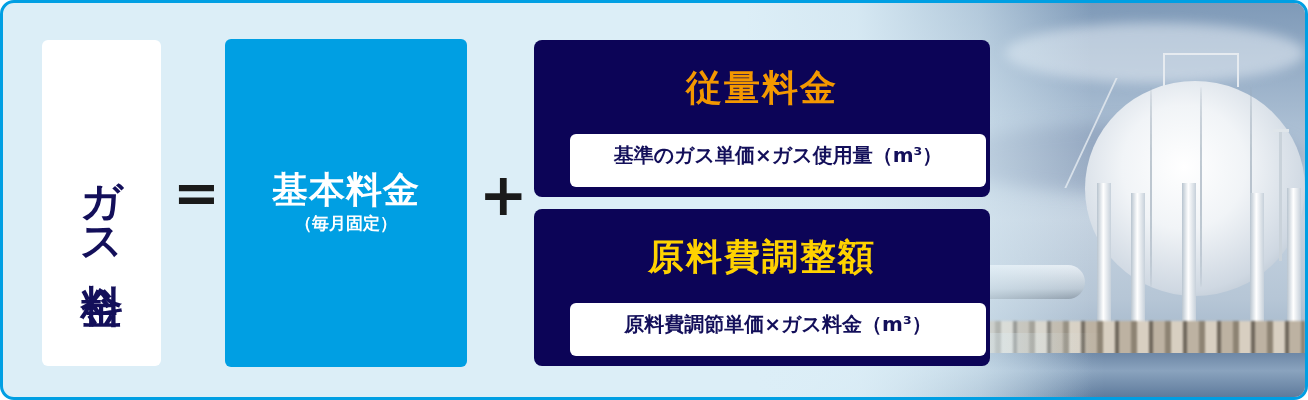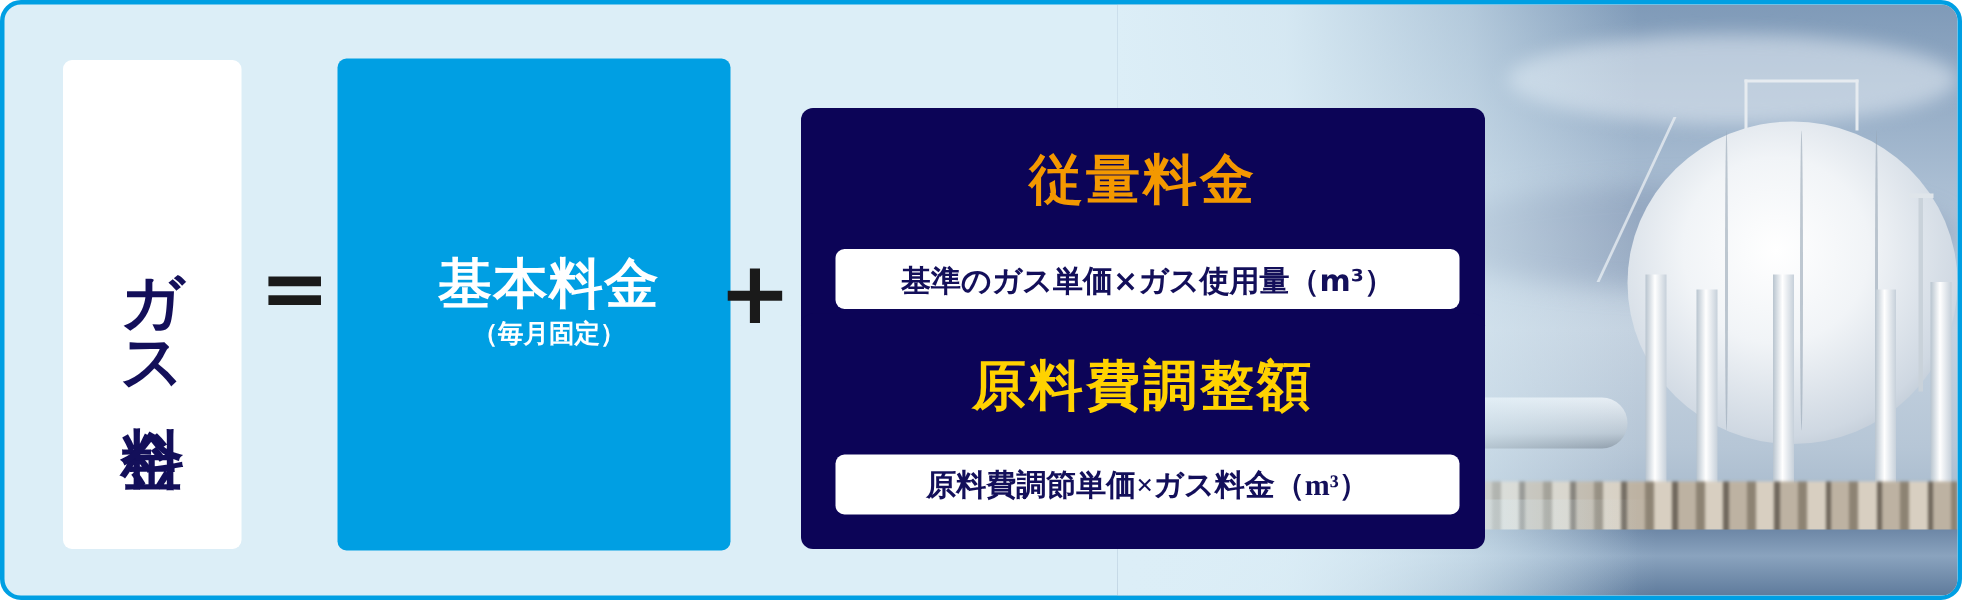--- a/index.html
+++ b/index.html
@@ -44,36 +44,36 @@
       writing-mode: vertical-rl; text-orientation: upright;
       font-size: 42px; font-weight: bold; color: #130f5a; letter-spacing: 2px;
     }
     .op { position:absolute; font-weight:bold; color:#1a1a1a; }
     .op-eq { left:170px; top:160px; font-size:56px; line-height:60px; }
     .op-plus { left:476px; top:162px; font-size:58px; line-height:60px; }
 
     .basic-box {
       position:absolute; left:222px; top:36px; width:242px; height:328px;
       background:#009fe3; border-radius:6px; color:#ffffff;
-      display:flex; flex-direction:column; align-items:center; justify-content:center;padding-left:20px;
+      display:flex; flex-direction:column; align-items:center; justify-content:center;
     }
     .basic-title { font-size:36px; font-weight:bold; line-height:40px; letter-spacing:1px; }
     .basic-sub { font-size:17px; font-weight:bold; line-height:26px; }
 
     .dark-box {
       position:absolute; left:531px; width:456px; height:157px;
       background:#0c0457; border-radius:8px;
     }
-    .dark-1 { top:37px;margin-top:32px; }
-    .dark-2 { top:206px;font-family:Liberation Serif, serif; }
+    .dark-1 { top:37px; }
+    .dark-2 { top:206px; }
     .dark-title { position:absolute; left:0; right:0; text-align:center; font-size:36px; font-weight:bold; letter-spacing:2px; }
     .dark-1 .dark-title { top:24px; color:#f39800; }
     .dark-2 .dark-title { top:24px; color:#ffd200; }
     .formula {
-      position:absolute; left:23px; width:416px; height:40px; top:94px;
+      position:absolute; left:36px; width:416px; height:53px; top:94px;
       background:#ffffff; border-radius:6px; color:#130f5a;
       font-size:20px; font-weight:bold; line-height:42px; text-align:center; white-space:nowrap;
     }
   </style>
 </head>
 <body>
 
 <div class="frame">
 
   <div class="scene">

